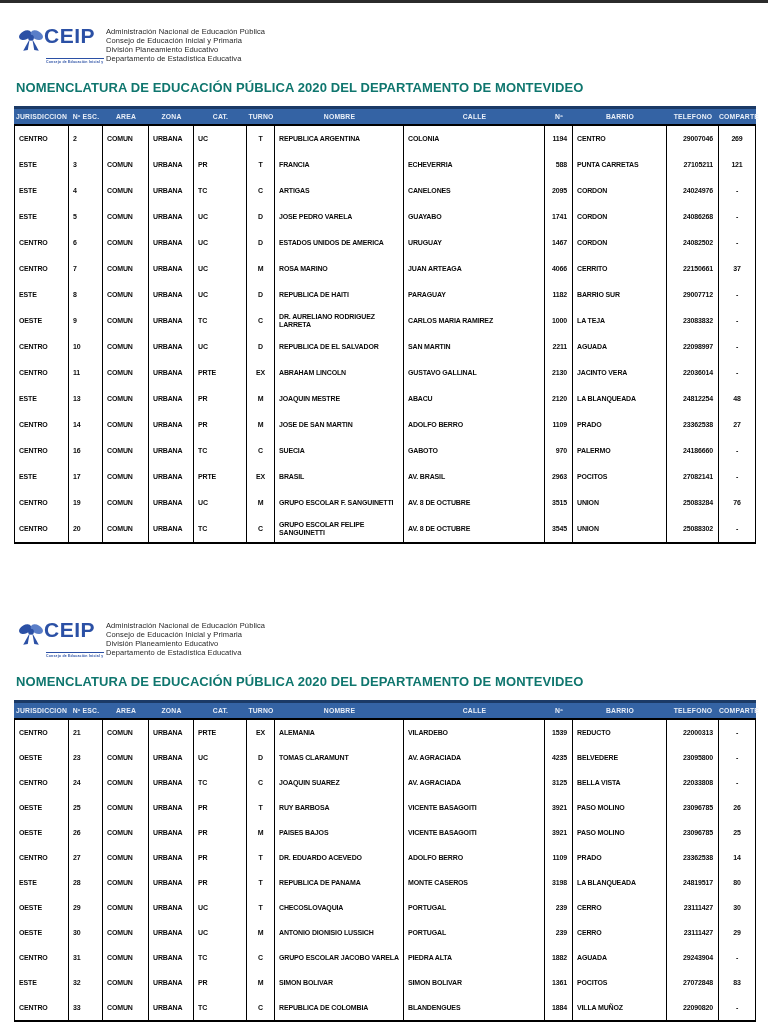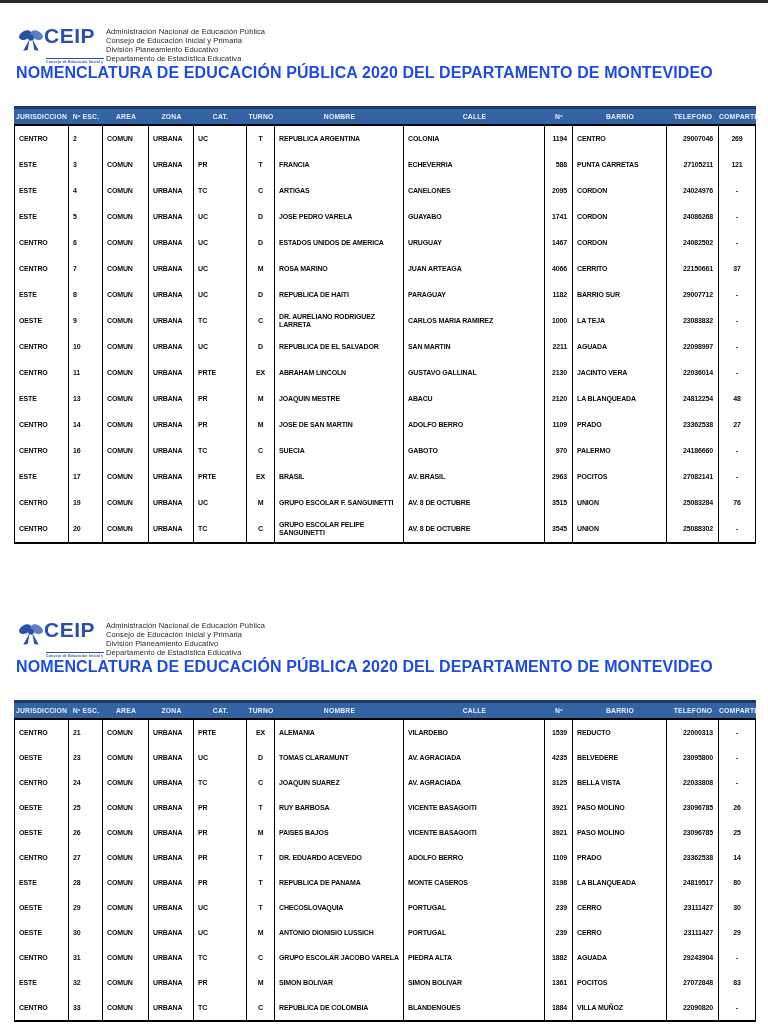--- a/index.html
+++ b/index.html
@@ -15,22 +15,22 @@
   .logo-row { display:flex; align-items:flex-start; }
   .logo-mark { margin-top:2px; }
   .logo-text { font-size:21px; font-weight:800; color:#2b50a5; letter-spacing:0.5px; line-height:20px; }
   .logo-tagline { font-size:3.5px; color:#2b50a5; font-weight:bold; letter-spacing:0.2px;
                   border-top:1px solid #2b50a5; width:58px; margin-left:28px; padding-top:1px;
                   white-space:nowrap; overflow:hidden; }
 
   .org-block { position:absolute; left:106px; top:27px; }
   .org-line { font-size:7.5px; font-weight:normal; color:#262626; line-height:9px; letter-spacing:0.1px; }
 
-  .doc-title { position:absolute; left:16px; top:64px; font-size:16px; font-weight:800;
-               color:#1d4ed8; letter-spacing:0.1px; white-space:nowrap; }
+  .doc-title { position:absolute; left:16px; top:80px; font-size:13px; font-weight:800;
+               color:#0f766e; letter-spacing:0.1px; white-space:nowrap; }
 
   .table { position:absolute; left:14px; top:106px; width:742px; }
   .grid12 { display:grid;
     grid-template-columns:55px 34px 46px 45px 53px 28px 129px 141px 28px 94px 52px 37px; }
   .thead { background:#3463a4; border-top:3px solid #1b3a66; border-bottom:2px solid #000;
            height:20px; align-items:center; }
   .th { color:#e9eff8; font-size:6.8px; font-weight:bold; text-align:center;
         letter-spacing:0.2px; white-space:nowrap; overflow:visible; }
   .tbody { border-bottom:2px solid #000; }
   .trow { height:26px; }

